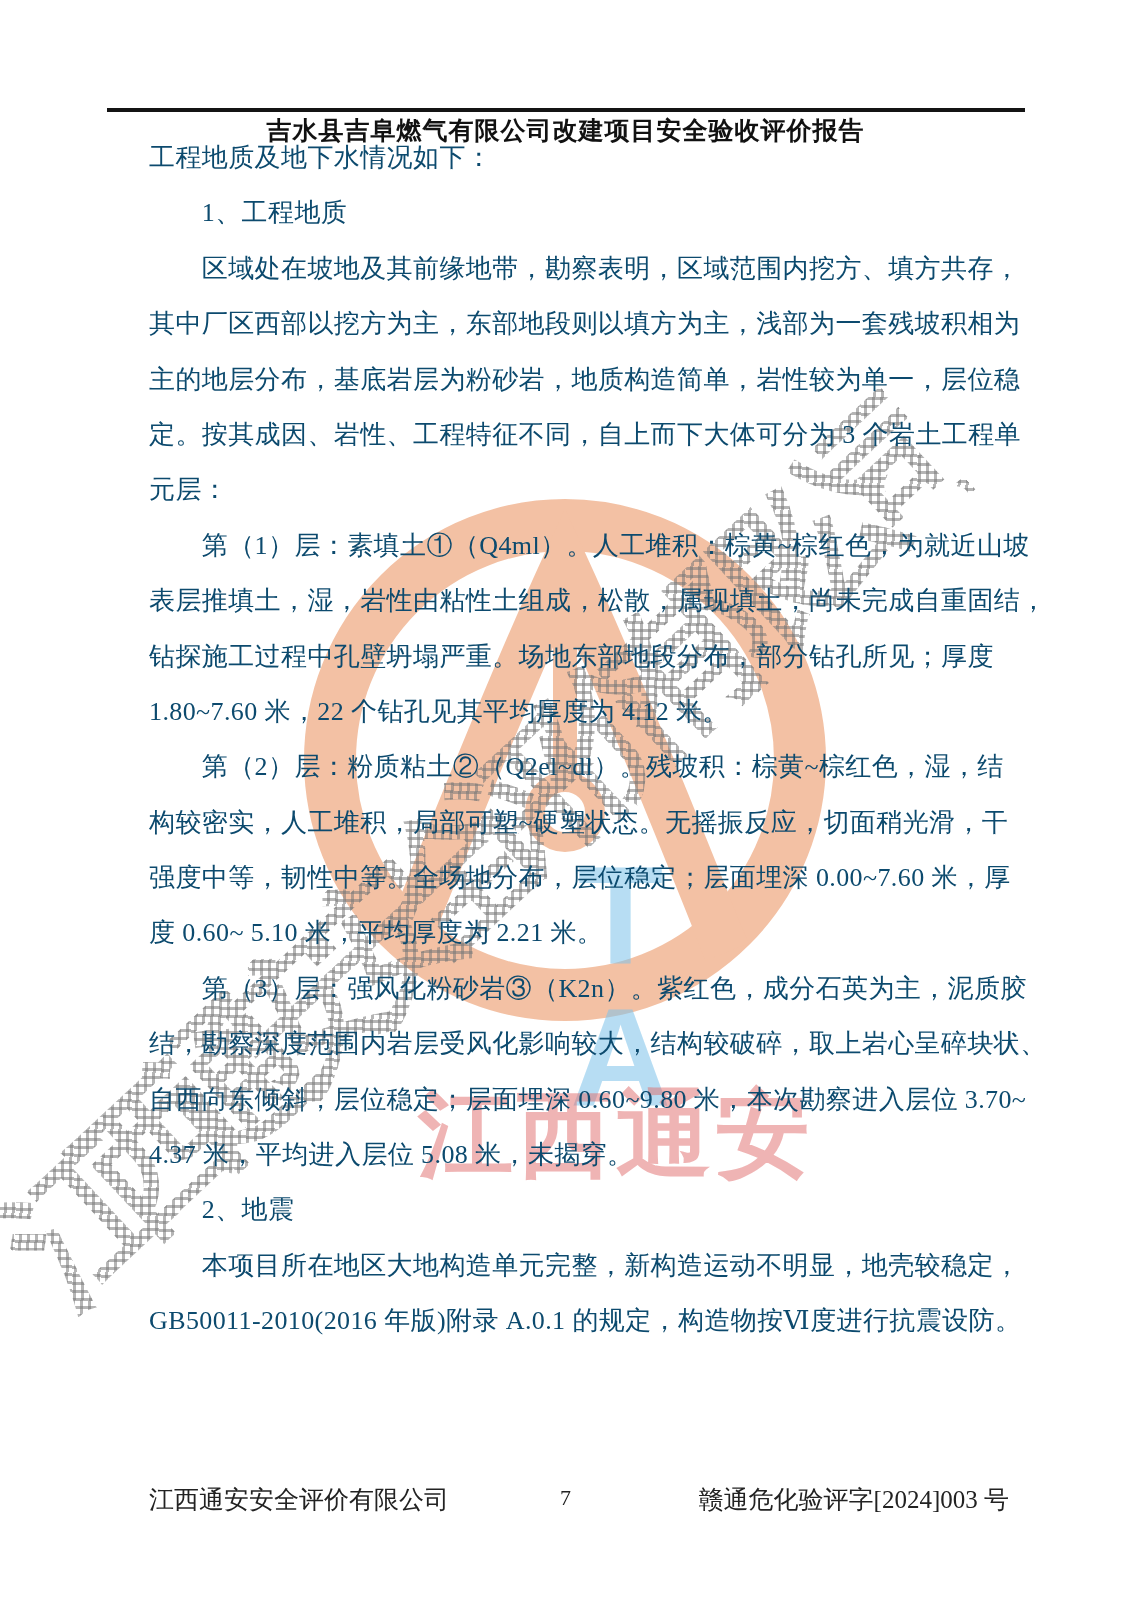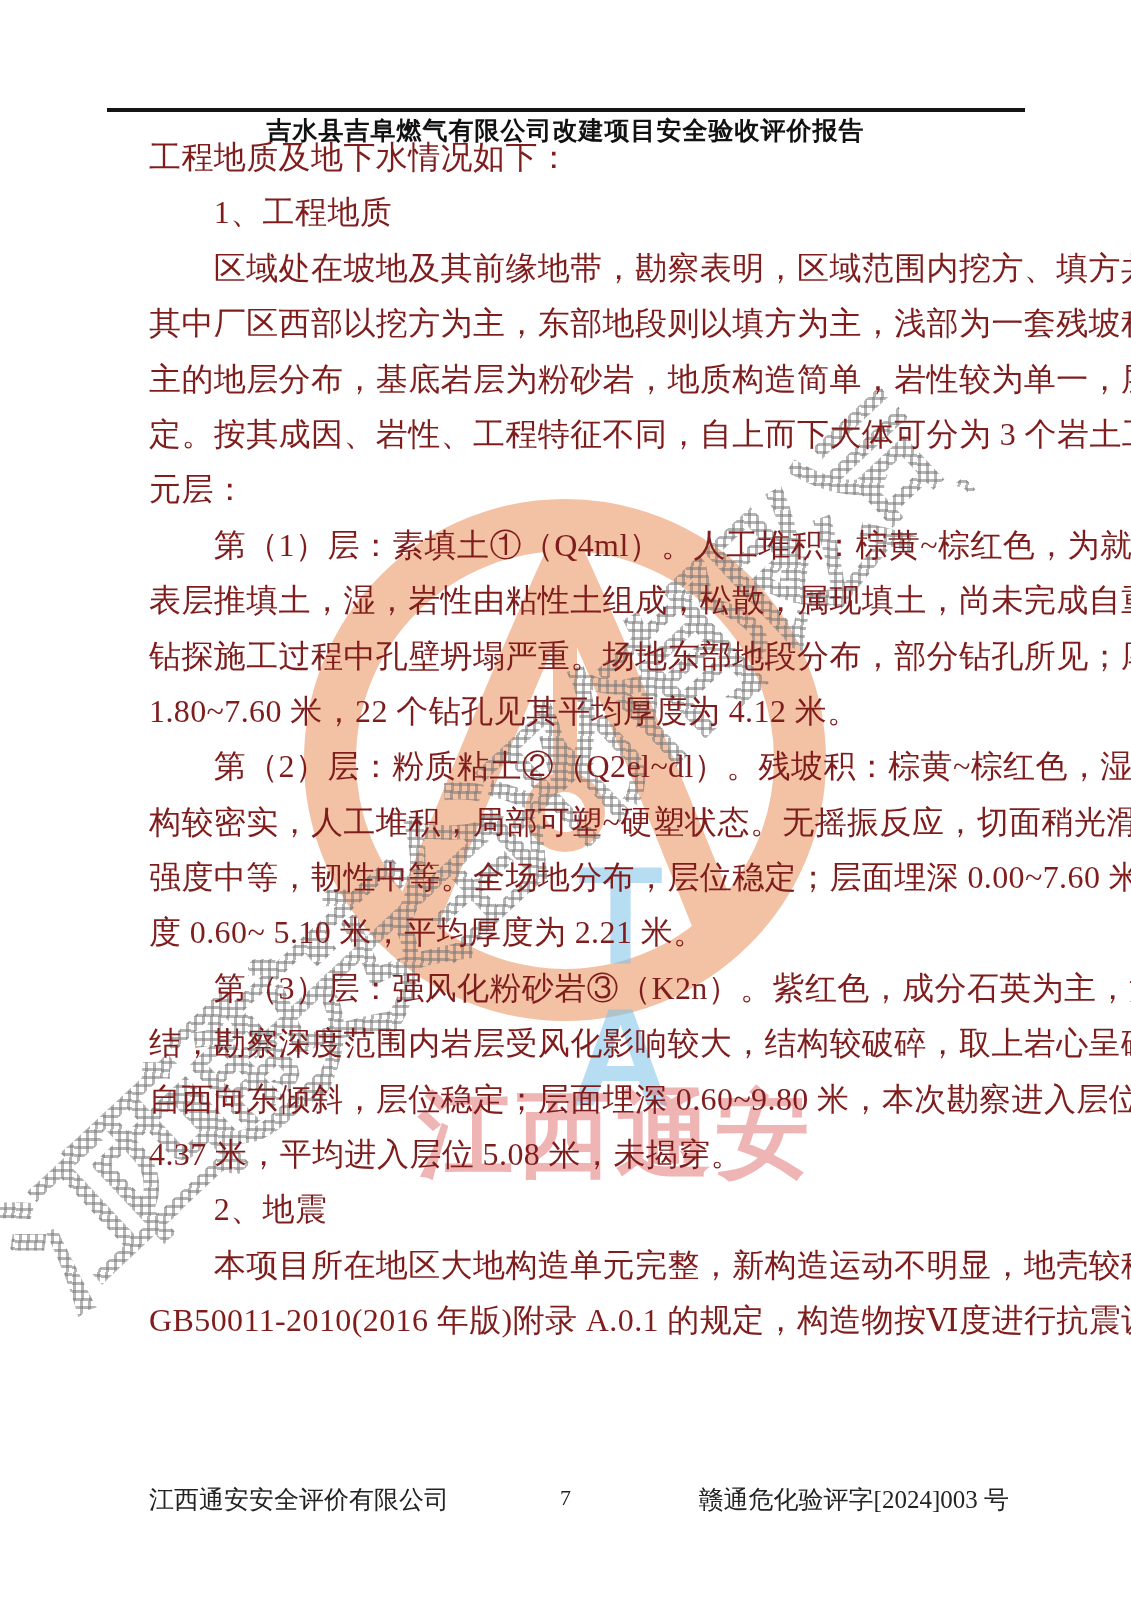--- a/index.html
+++ b/index.html
@@ -53,22 +53,22 @@
   }
   .header-rule{
     position:absolute;left:107px;top:108px;width:918px;height:4px;
     background:#141414;
   }
   .body-lines{
     position:absolute;left:149px;top:130px;width:862px;
   }
   .body-lines .line{
     height:55.4px;line-height:55.4px;
-    font-size:32px;letter-spacing:.4px;
-    white-space:pre;color:#7f1d1d;
+    font-size:26px;letter-spacing:.4px;
+    white-space:pre;color:#0c4a6e;
   }
   .footer{
     position:absolute;left:0;right:0;top:1483px;height:40px;
     font-size:25px;color:#222;
   }
   .footer .f-left{position:absolute;left:149px;top:0;}
   .footer .f-page{position:absolute;left:0;right:0;top:2px;text-align:center;font-size:22px;}
   .footer .f-right{position:absolute;right:122px;top:0;}
 </style>
 </head>

